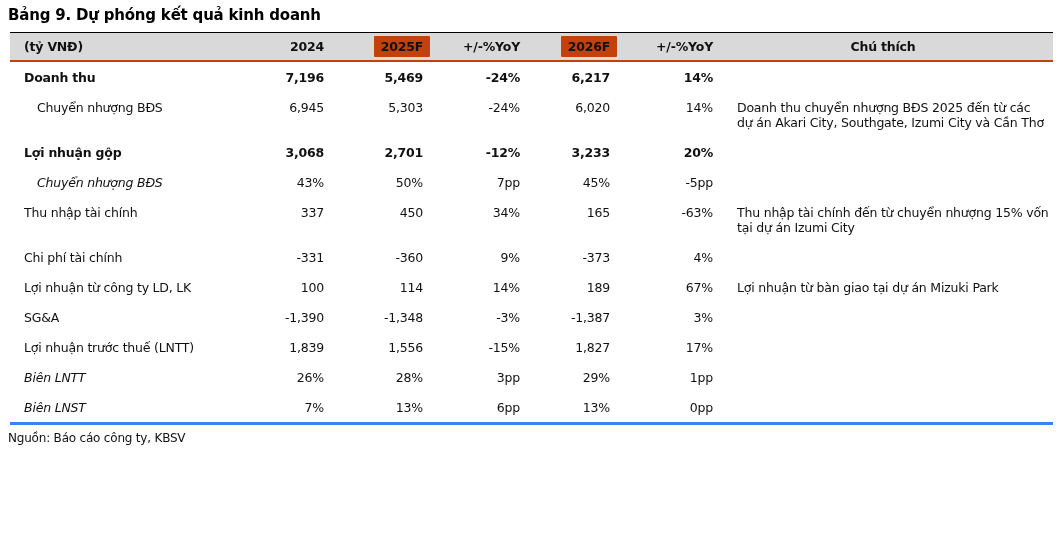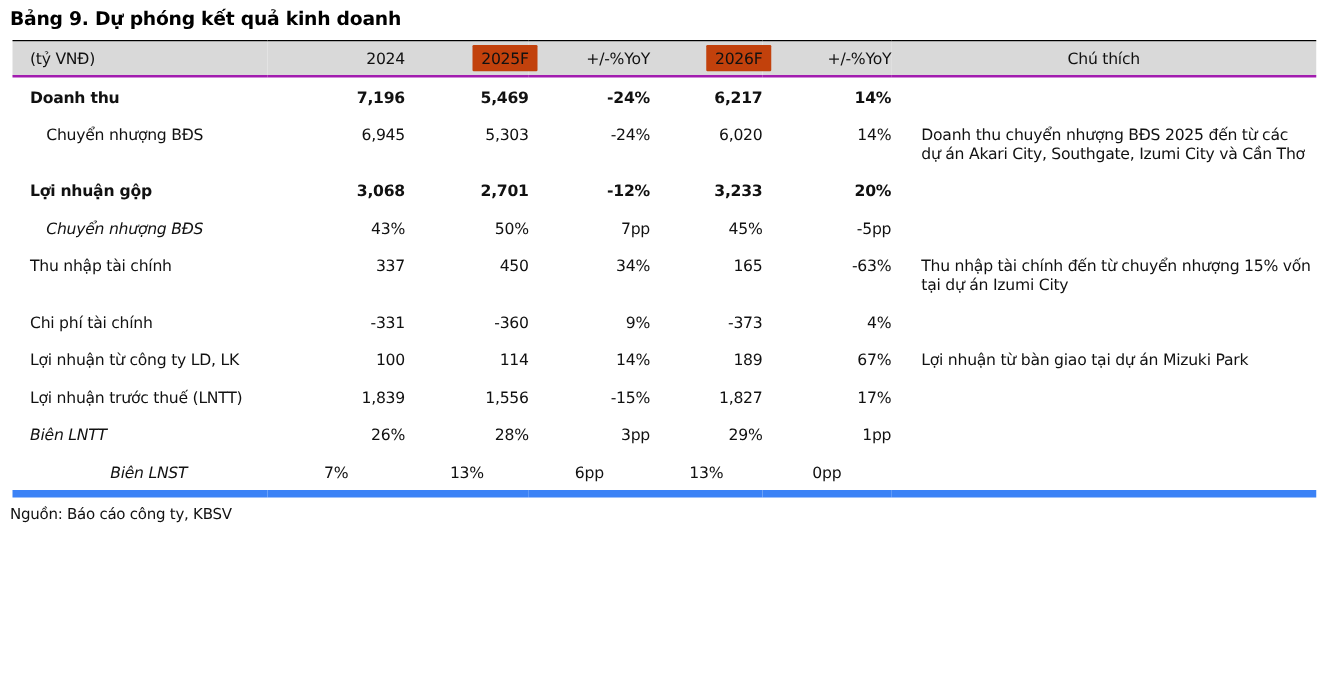--- a/index.html
+++ b/index.html
@@ -13,33 +13,33 @@
     margin:0 0 7px 8px;font-size:15px;line-height:20px;font-weight:700;color:#000000;
     letter-spacing:-0.2px;
   }
   table.fin-table{
     border-collapse:collapse;table-layout:fixed;
     margin-left:10px;width:1043px;
     font-size:12.5px;letter-spacing:-0.2px;
   }
   thead tr{background:#d9d9d9;}
   thead th{
-    border-top:1.5px solid #000;border-bottom:2px solid #a21caf;
-    font-weight:400;padding:6px 0;line-height:15px;vertical-align:middle;
+    border-top:1.5px solid #000;border-bottom:2px solid #c2410c;
+    font-weight:700;padding:6px 0;line-height:15px;vertical-align:middle;
   }
   th.c-label{text-align:left;padding-left:14px;}
   th.c-num{text-align:right;}
   th.c-note{text-align:center;}
   tbody td{
     vertical-align:top;padding:8px 0 7px 0;line-height:15px;
   }
   td.c-label{text-align:left;padding-left:14px;}
   td.c-num{text-align:right;white-space:nowrap;}
   td.c-note{padding-left:24px;padding-right:4px;text-align:left;}
-  tbody tr:last-child td{border-bottom:6px solid #3b82f6;text-align:center;}
+  tbody tr:last-child td{border-bottom:3px solid #3b82f6;}
   .row-bold td{font-weight:700;}
   .row-italic .lbl{font-style:italic;}
   .row-indent.c-label{padding-left:27px;}
   .hl{
     background:#c2410c;display:inline-block;
     padding:2px 6px 2px 5px;margin:-2px -6px -2px -5px;
     border-radius:1px;position:relative;
   }
   thead .hl{padding:3px 7px;margin:-3px -7px;}
   .source{
@@ -132,20 +132,29 @@
         <tr>
     <td class="c-label"><span class="lbl">Lợi nhuận từ công ty LD, LK</span></td>
     <td class="c-num"><span class="val">100</span></td>
     <td class="c-num"><span class="val">114</span></td>
     <td class="c-num"><span class="val">14%</span></td>
     <td class="c-num"><span class="val">189</span></td>
     <td class="c-num"><span class="val">67%</span></td>
     <td class="c-note"><span class="note">Lợi nhuận từ bàn giao tại dự án Mizuki Park</span></td>
   </tr>
         <tr>
+    <td class="c-label"><span class="lbl">SG&amp;A</span></td>
+    <td class="c-num"><span class="val">-1,390</span></td>
+    <td class="c-num"><span class="val">-1,348</span></td>
+    <td class="c-num"><span class="val">-3%</span></td>
+    <td class="c-num"><span class="val">-1,387</span></td>
+    <td class="c-num"><span class="val">3%</span></td>
+    <td class="c-note"><span class="note"></span></td>
+  </tr>
+        <tr>
     <td class="c-label"><span class="lbl">Lợi nhuận trước thuế (LNTT)</span></td>
     <td class="c-num"><span class="val">1,839</span></td>
     <td class="c-num"><span class="val">1,556</span></td>
     <td class="c-num"><span class="val">-15%</span></td>
     <td class="c-num"><span class="val">1,827</span></td>
     <td class="c-num"><span class="val">17%</span></td>
     <td class="c-note"><span class="note"></span></td>
   </tr>
         <tr class="row-italic">
     <td class="c-label"><span class="lbl">Biên LNTT</span></td>

